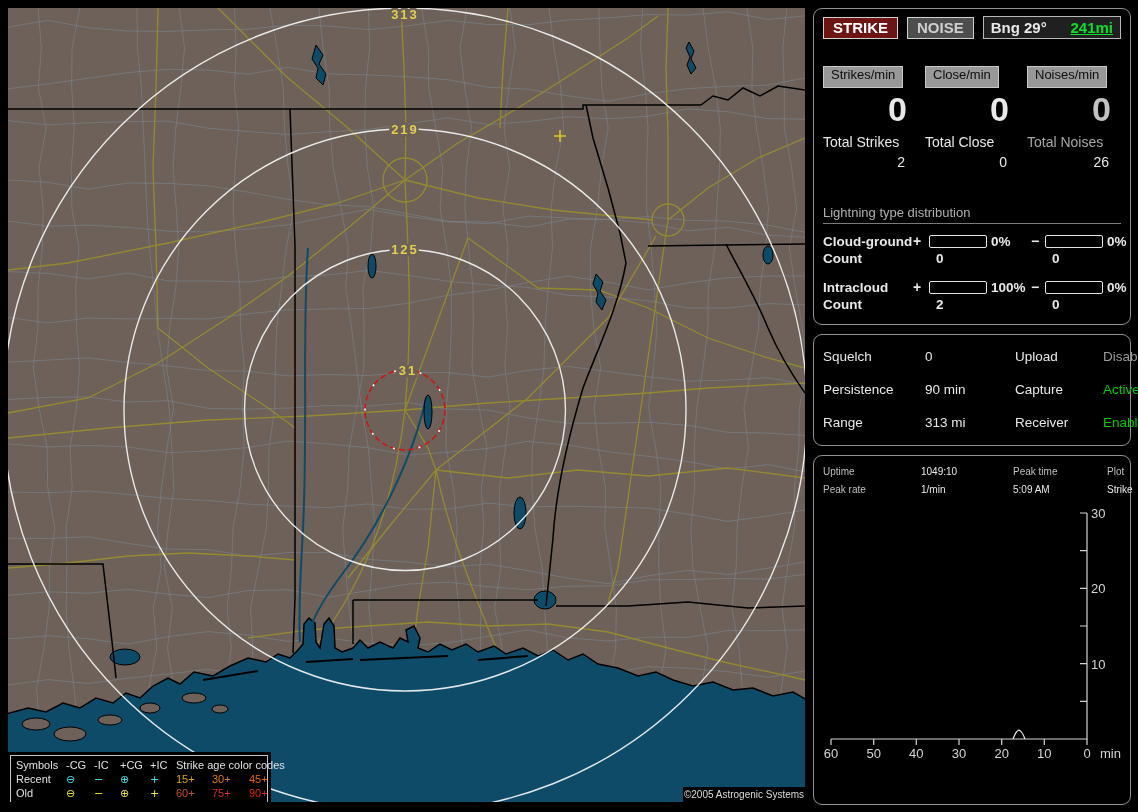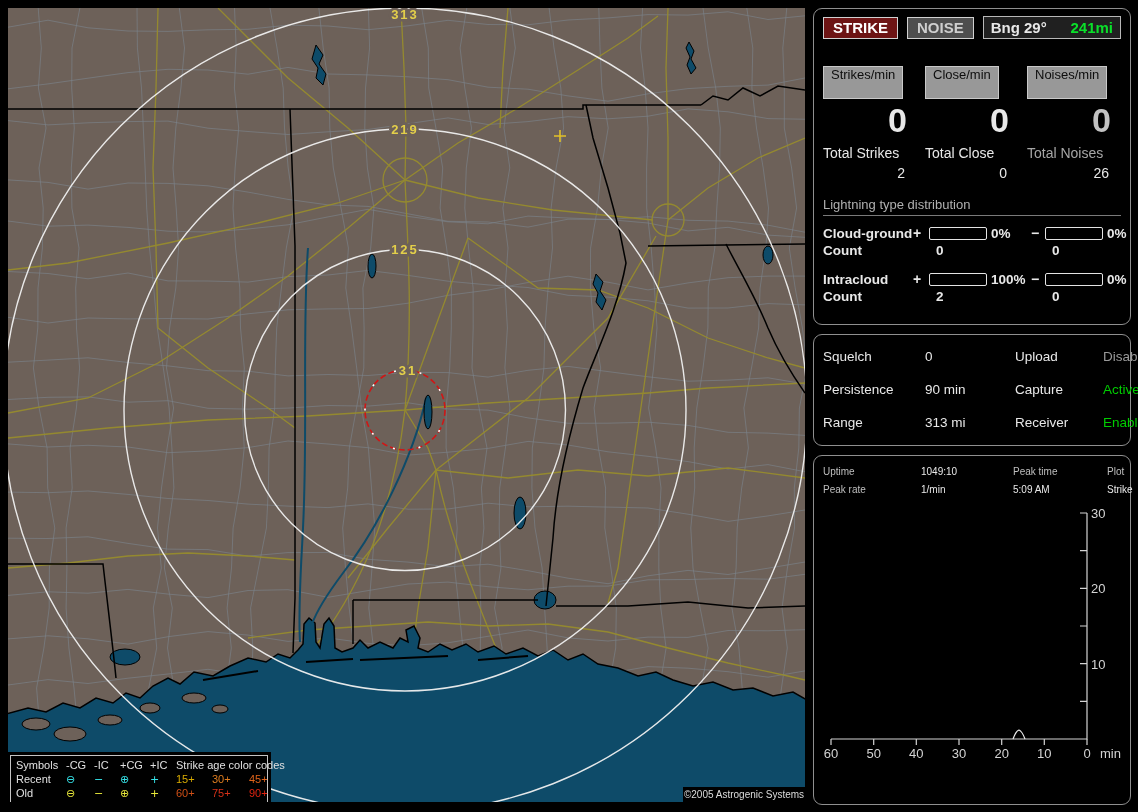--- a/index.html
+++ b/index.html
@@ -32,33 +32,33 @@
   #box1{height:317px;margin-bottom:9px;padding:7px 9px;}
   #box2{height:112px;margin-bottom:9px;padding:5px 9px;}
   #box3{height:350px;padding:7px 9px;}
 
   .btn-row{display:flex;align-items:center;gap:9px;}
   .btn{font-weight:bold;font-size:15px;padding:1px 9px 2px 9px;border:1px solid #d0d0d0;cursor:pointer;}
   .btn-strike{background:#6d1414;color:#fff;}
   .btn-noise{background:#4e4e4e;color:#cfcfcf;}
   .bng{margin-left:auto;width:130px;background:#202020;border:1px solid #b8b8b8;
        display:flex;justify-content:space-between;align-items:center;padding:2px 7px;font-weight:bold;font-size:15px;}
-  .bng .dist{color:#0ae02a;}
+  .bng .dist{color:#0ae02a;text-decoration:underline;}
 
   .counters{display:grid;grid-template-columns:1fr 1fr 1fr;column-gap:8px;margin-top:26px;}
   .chip{display:inline-block;background:#989898;color:#0d0d0d;font-size:13px;
-        border:1px solid #c9c9c9;padding:0 7px 16px 7px;}
+        border:1px solid #c9c9c9;padding:0 7px 5px 7px;}
   .rate{font-size:34px;font-weight:bold;text-align:right;padding-right:10px;line-height:40px;margin-top:1px;}
   .rate.dim{color:#c2c2c2;}
   .tot-label{font-size:14px;margin-top:5px;white-space:nowrap;}
   .tot-label.dim{color:#a6a6a6;}
   .tot-val{font-size:14px;text-align:right;padding-right:12px;margin-top:4px;}
 
   .dist-head{color:#b0b0b0;font-size:13px;border-bottom:1px solid #7a7a7a;
-             padding-bottom:3px;margin-top:16px;margin-bottom:9px;}
+             padding-bottom:3px;margin-top:35px;margin-bottom:9px;}
   .dist-grid{display:grid;grid-template-columns:90px 16px 58px 44px 14px 58px 34px;
              align-items:center;row-gap:2px;font-size:13.5px;}
   .dist-grid .lbl{font-weight:bold;}
   .dist-grid .sign{font-weight:bold;font-size:14px;}
   .bar{height:11px;border:1px solid #e4e4e4;border-radius:2px;background:#000;overflow:hidden;}
   .bar .fill{height:100%;width:0;}
   .pct{font-weight:bold;padding-left:4px;}
   .cnt{font-weight:bold;padding-left:7px;}
   .row-gap{height:9px;grid-column:1/8;}
 

